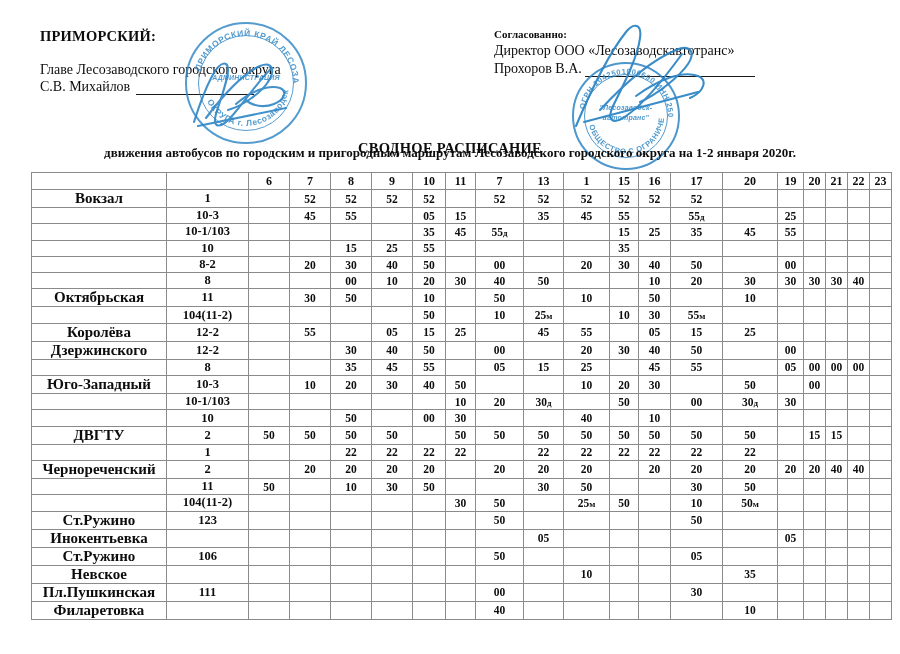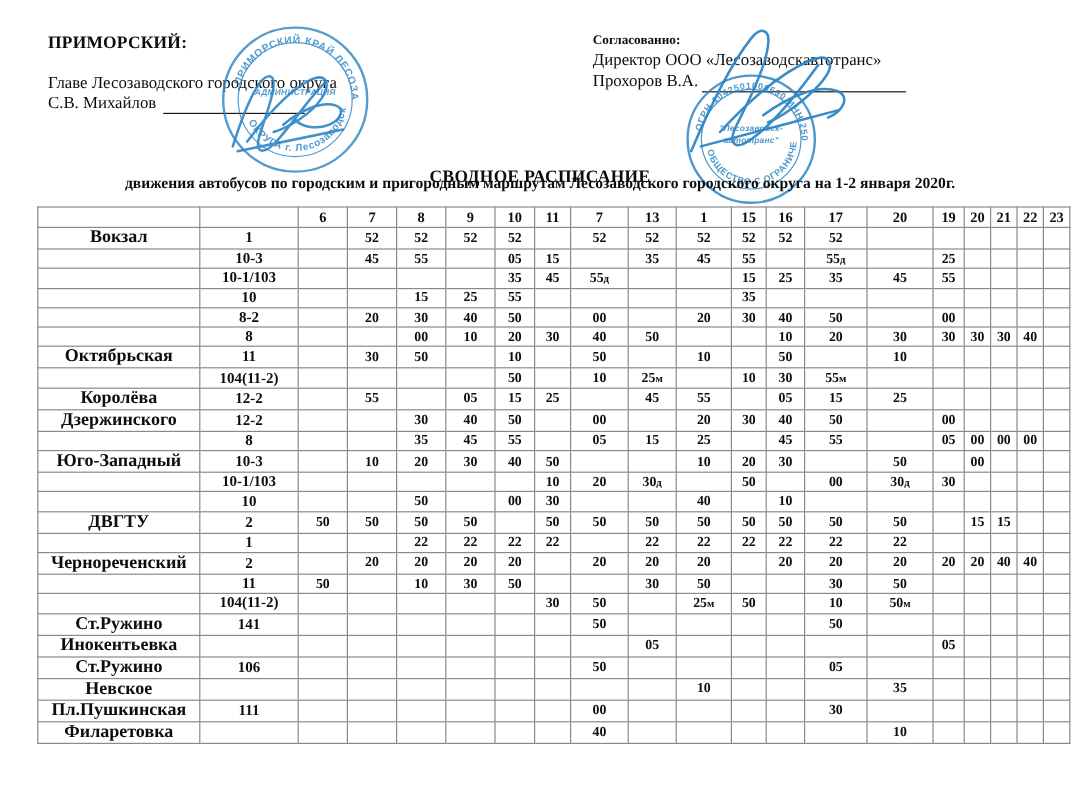--- a/index.html
+++ b/index.html
@@ -760,21 +760,21 @@
             <td>10</td>
             <td>50<span class="suffix">м</span></td>
             <td></td>
             <td></td>
             <td></td>
             <td></td>
             <td></td>
           </tr>
           <tr>
             <td class="stop-name">Ст.Ружино</td>
-            <td class="route-no">141</td>
+            <td class="route-no">123</td>
             <td></td>
             <td></td>
             <td></td>
             <td></td>
             <td></td>
             <td></td>
             <td>50</td>
             <td></td>
             <td></td>
             <td></td>

